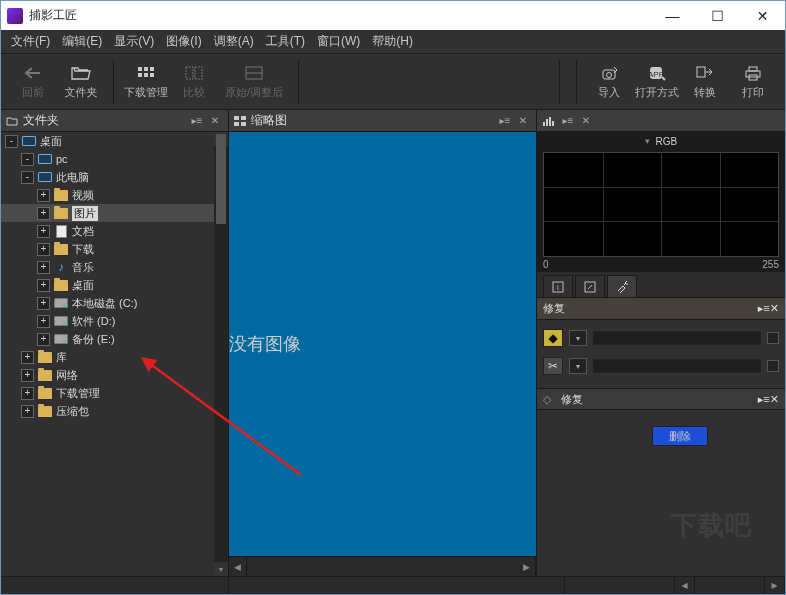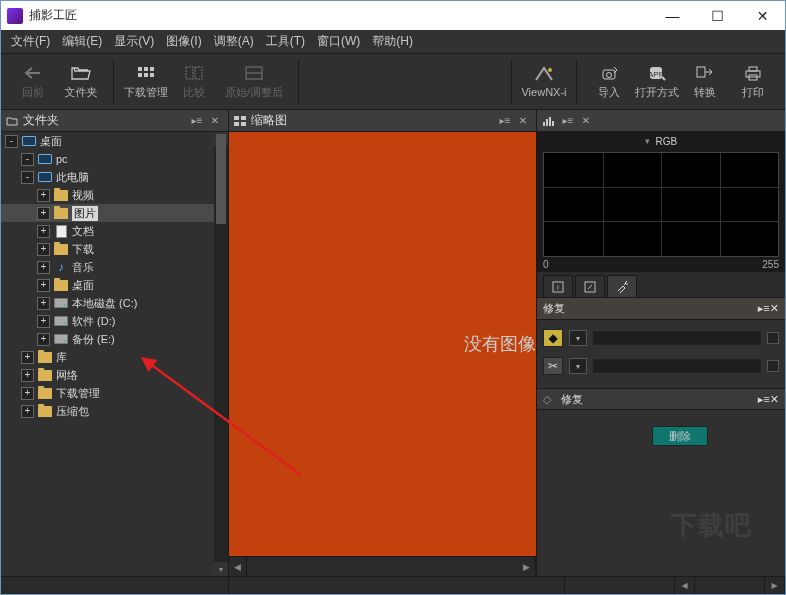--- a/index.html
+++ b/index.html
@@ -53,21 +53,21 @@
 .ti.sel .tlabel { background:#d8d8d8; color:#111; padding:0 2px; }
 
 .fld { width:14px; height:11px; background:#d9b356; border-radius:1px 1px 0 0; position:relative; }
 .fld::before { content:""; position:absolute; top:-2px; left:0; width:6px; height:2px; background:#d9b356; border-radius:1px 1px 0 0; }
 .drv { width:14px; height:10px; background:#a8a8a8; border:1px solid #777; border-radius:1px; position:relative; }
 .drv::after { content:""; position:absolute; bottom:1px; right:1px; width:3px; height:2px; background:#5b9; }
 .mon { width:14px; height:10px; border:1px solid #69b0e8; background:#1d3a55; border-radius:1px; }
 .doc { width:11px; height:13px; background:#eee; border:1px solid #888; position:relative; }
 .mus { color:#54aef0; font-size:12px; }
 
-.thumb-area { flex:1; background:#c2410c; display:flex; align-items:center; justify-content:flex-end; position:relative; }
+.thumb-area { flex:1; background:#0369a1; display:flex; align-items:center; justify-content:flex-start; position:relative; }
 .noimg { font-size:18px; color:#ccc; font-weight:300; }
 .thumb-foot { height:20px; background:#2a2a2a; border-top:1px solid #1a1a1a; display:flex; }
 .thumb-foot .tfbtn { width:18px; height:20px; border-right:1px solid #1a1a1a; display:flex; align-items:center; justify-content:center; font-size:9px; color:#888; }
 .thumb-foot .tftrack { flex:1; }
 
 
 .histo { height:140px; background:#1b1b1b; display:flex; flex-direction:column; }
 .histo .chsel { height:18px; display:flex; align-items:center; justify-content:center; font-size:10px; color:#ccc; gap:6px; }
 .histo .chsel .chev { font-size:9px; color:#888; }
 .histo .grid { flex:1; border:1px solid #444; margin:2px 6px; background:#000; position:relative; }
@@ -87,21 +87,21 @@
 .tool-row .trico { width:20px; height:18px; background:#4a4a4a; border:1px solid #222; display:flex; align-items:center; justify-content:center; font-size:12px; }
 .tool-row .trico.tag { background:#c9b33a; color:#111; }
 .tool-row .trsel { width:18px; height:16px; border:1px solid #555; background:#222; display:flex; align-items:center; justify-content:center; font-size:8px; color:#aaa; }
 .tool-row .trtrack { flex:1; height:14px; border:1px solid #222; background:#1e1e1e; }
 .tool-row .trcb { width:12px; height:12px; border:1px solid #555; background:#222; }
 
 .sec-head2 { height:22px; background:#3a3a3a; display:flex; align-items:center; padding:0 6px; font-size:11px; color:#ddd; border-top:1px solid #1a1a1a; border-bottom:1px solid #1a1a1a; }
 .sec-head2 .shico { width:14px; margin-right:4px; color:#999; }
 .sec-head2 .st { flex:1; }
 .delrow { padding:16px 0; display:flex; justify-content:center; }
-.delbtn { width:56px; height:20px; background:#0f766e; border:1px solid #222; font-size:11px; color:#ccc; display:flex; align-items:center; justify-content:center;margin-left:38px; }
+.delbtn { width:56px; height:20px; background:#1d4ed8; border:1px solid #222; font-size:11px; color:#ccc; display:flex; align-items:center; justify-content:center;margin-left:38px; }
 
 .watermark { position:fixed; right:34px; bottom:52px; font-size:26px; color:rgba(200,200,200,.1); font-weight:bold; pointer-events:none; letter-spacing:1px; }
 
 .statusbar { height:18px; background:#2a2a2a; border-top:1px solid #1a1a1a; display:flex; }
 .statusbar .sb-seg { border-right:1px solid #1a1a1a; height:100%; }
 
 .arrow { position:fixed; left:101px; top:315px; width:220px; height:170px; pointer-events:none; z-index:50; }
 
 svg { display:block; }
 </style>
@@ -174,29 +174,20 @@
           <svg width="18" height="14" viewBox="0 0 18 14">
             <rect x="1" y="1" width="16" height="12" stroke="#777" fill="none"></rect>
             <line x1="1" y1="7" x2="17" y2="7" stroke="#777"></line>
           </svg>
         </div>
     <span>原始/调整后</span>
   </div>
   <div class="sep"></div>
   <div class="spacer"></div>
   <div class="sep"></div>
-  <div class="tb">
-    <div class="ic">
-          <svg width="20" height="16" viewBox="0 0 20 16">
-            <path d="M2 14 L10 2 L18 14" stroke="#a8a8a8" stroke-width="2" fill="none"></path>
-            <circle cx="16" cy="4" r="2" fill="#c8b340"></circle>
-          </svg>
-        </div>
-    <span>ViewNX-i</span>
-  </div>
   <div class="sep"></div>
   <div class="tb">
     <div class="ic">
           <svg width="20" height="16" viewBox="0 0 20 16">
             <rect x="4" y="5" width="12" height="9" rx="2" stroke="#c8c8c8" fill="none"></rect>
             <circle cx="10" cy="10" r="2.5" stroke="#c8c8c8" fill="none"></circle>
             <path d="M15 2 L18 5 L15 8" stroke="#c8c8c8" fill="none"></path>
           </svg>
         </div>
     <span>导入</span>

